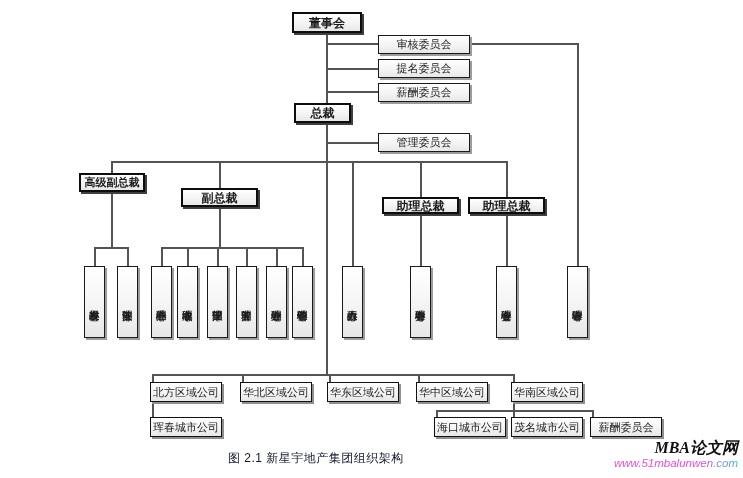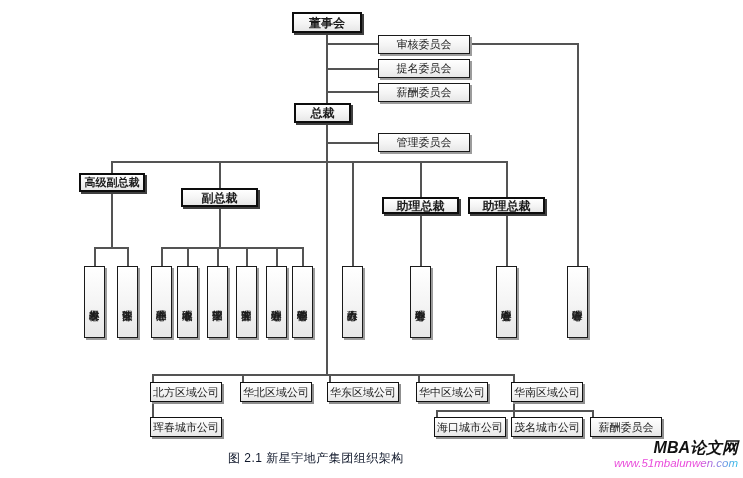--- a/index.html
+++ b/index.html
@@ -34,21 +34,21 @@
     white-space:normal;
   }
   .caption{
     position:absolute;left:228px;top:450px;z-index:1;
     font-size:12px;color:#0f172a;letter-spacing:0.5px;
   }
   .watermark{
     position:absolute;right:5px;top:440px;z-index:1;text-align:right;
     font-style:italic;line-height:1.05;
   }
-  .wm-brand{font-size:16px;font-weight:bold;color:#111;}
+  .wm-brand{font-size:16px;font-weight:bold;color:#111;font-family:Liberation Serif, serif;}
   .wm-url{
     font-size:11.5px;color:#e843d9;
     background:linear-gradient(90deg,#e843d9 0%,#e843d9 68%,#2bbfe8 100%);
     -webkit-background-clip:text;background-clip:text;
     -webkit-text-fill-color:transparent;
   }
 </style>
 </head>
 <body>
 

